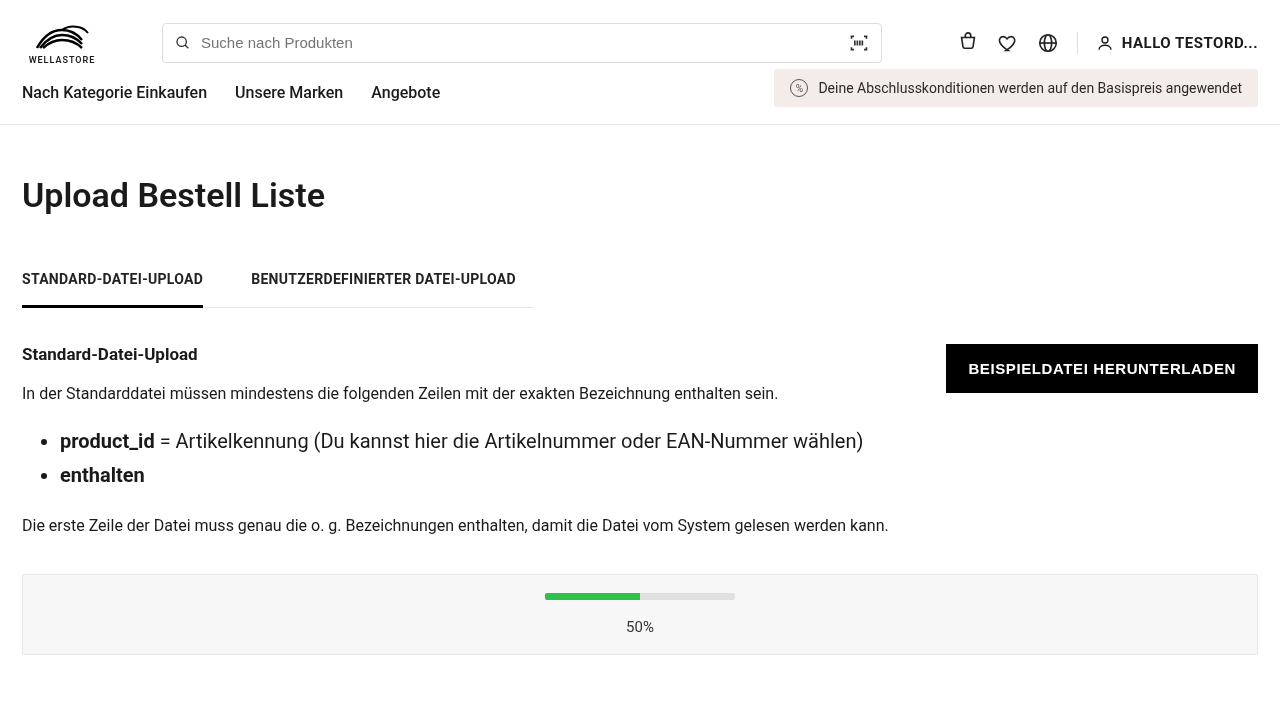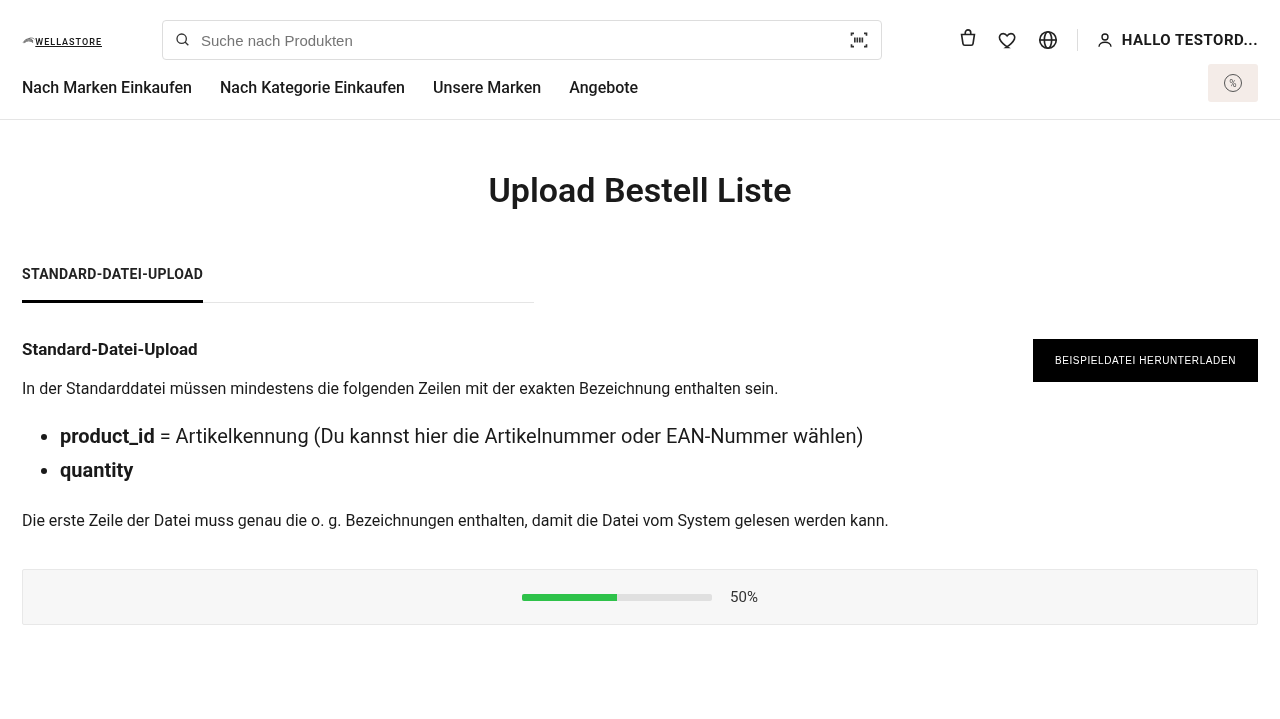--- a/index.html
+++ b/index.html
@@ -1,45 +1,45 @@
 <!DOCTYPE html>
 <html><head>
 <meta charset="utf-8">
 <style>
   * { margin: 0; padding: 0; box-sizing: border-box; }
   body { font-family: -apple-system, BlinkMacSystemFont, "Segoe UI", Roboto, Arial, sans-serif; color: #1a1a1a; background: #fff; }
   .header { display: flex; align-items: center; padding: 20px 22px 12px; gap: 20px; }
-  .logo { display: flex; flex-direction: row; align-items: center; width: 80px; text-decoration: underline; }
+  .logo { display: flex; flex-direction: column; align-items: center; width: 80px; }
   .logo-mark { width: 60px; height: 32px; }
   .logo-text { font-size: 9px; letter-spacing: 1px; font-weight: 600; margin-top: 3px; }
   .search-container { flex: 1; max-width: 720px; display: flex; align-items: center; border: 1px solid #ddd; border-radius: 4px; padding: 0 12px; height: 40px; margin-left: 40px; }
   .search-container input { flex: 1; border: none; outline: none; font-size: 15px; padding: 8px 10px; color: #444; }
   .search-icon { width: 16px; height: 16px; color: #333; }
   .barcode-icon { width: 20px; height: 20px; color: #333; }
   .header-right { display: flex; align-items: center; gap: 18px; margin-left: auto; }
   .icon-btn { width: 22px; height: 22px; color: #222; cursor: pointer; display:flex; align-items:center; justify-content:center; }
   .divider-v { width: 1px; height: 22px; background: #ddd; }
   .user-greet { display: flex; align-items: center; gap: 8px; font-weight: 700; font-size: 15px; letter-spacing: .5px; cursor: pointer; max-width: 200px; white-space: nowrap; overflow: hidden; }
   .nav-row { display: flex; align-items: center; padding: 0 22px 16px; border-bottom: 1px solid #e5e5e5; gap: 28px; position: relative; }
   .nav-link { font-size: 16px; font-weight: 500; color: #1a1a1a; cursor: pointer; padding: 6px 0; }
   .banner { position: absolute; right: 22px; top: -8px; background: #f4ece8; padding: 10px 16px; border-radius: 3px; display: flex; align-items: center; gap: 10px; font-size: 14px; color: #2a2a2a; }
   .banner-icon { width: 18px; height: 18px; border: 1.5px solid #555; border-radius: 50%; display: flex; align-items: center; justify-content: center; font-size: 10px; color: #555; }
   .main { padding: 50px 22px 40px; }
-  .page-title { font-size: 34px; font-weight: 600; margin-bottom: 50px; text-align: center; }
+  .page-title { font-size: 34px; font-weight: 600; margin-bottom: 50px; }
   .tabs { display: flex; gap: 48px; border-bottom: 1px solid #e5e5e5; width: 512px; margin-bottom: 36px; }
   .tab { font-size: 14px; font-weight: 700; letter-spacing: .3px; padding: 6px 0 18px; cursor: pointer; color: #222; }
   .tab.active { border-bottom: 3px solid #000; margin-bottom: -1px; }
   .content-row { display: flex; justify-content: space-between; align-items: flex-start; gap: 40px; }
   .content-text { max-width: 880px; }
   .section-head { font-weight: 700; font-size: 17px; margin-bottom: 6px; }
   .section-body { font-size: 16px; line-height: 1.6; margin-top: 17px; }
   .bullets { margin: 22px 0 26px 38px; }
   .bullets li { font-size: 20px; margin-bottom: 10px; }
-  .btn-dark { background: #000; color: #fff; font-weight: 400; letter-spacing: .6px; font-size: 10px; padding: 16px 22px; border: none; cursor: pointer; white-space: nowrap; }
-  .progress-card { margin-top: 36px; border: 1px solid #e8e8e8; background: #f7f7f7; padding: 18px 20px; display: flex; align-items: center; justify-content: center; gap: 18px; border-radius: 2px; }
+  .btn-dark { background: #000; color: #fff; font-weight: 700; letter-spacing: .6px; font-size: 15px; padding: 16px 22px; border: none; cursor: pointer; white-space: nowrap; }
+  .progress-card { margin-top: 36px; border: 1px solid #e8e8e8; background: #f7f7f7; padding: 18px 20px; display: flex; align-items: center; justify-content: center; gap: 18px; border-radius: 2px; flex-direction: column; }
   .progress-track { width: 190px; height: 7px; background: #e0e0e0; border-radius: 2px; overflow: hidden; }
   .progress-fill { height: 100%; background: #2ec24a; width: 50%; }
   .progress-label { font-size: 15px; color: #333; }
 </style>
 </head>
 <body>
 
 <header class="header">
   <div class="logo">
     <svg class="logo-mark" viewBox="0 0 60 32">
@@ -90,43 +90,44 @@
       <svg viewBox="0 0 24 24" width="18" height="18" fill="none" stroke="currentColor" stroke-width="1.8">
           <circle cx="12" cy="8" r="4"></circle>
           <path d="M4 21c0-4 4-6 8-6s8 2 8 6"></path>
         </svg>
       <span>HALLO TESTORD...</span>
     </div>
   </div>
 </header>
 
 <nav class="nav-row">
-  <span class="nav-link">Nach Marken Einkaufen</span>
   <span class="nav-link">Nach Kategorie Einkaufen</span>
   <span class="nav-link">Unsere Marken</span>
   <span class="nav-link">Angebote</span>
   <div class="banner">
     <span class="banner-icon">%</span>
+    <span>Deine Abschlusskonditionen werden auf den Basispreis angewendet</span>
   </div>
 </nav>
 
 <main class="main">
   <h1 class="page-title">Upload Bestell Liste</h1>
 
   <div class="tabs">
     <div class="tab active">STANDARD-DATEI-UPLOAD</div>
+    <div class="tab">BENUTZERDEFINIERTER DATEI-UPLOAD</div>
   </div>
 
   <div class="content-row">
     <div class="content-text">
       <div class="section-head">Standard-Datei-Upload</div>
       <div class="section-body">In der Standarddatei müssen mindestens die folgenden Zeilen mit der exakten Bezeichnung enthalten sein.</div>
       <ul class="bullets">
         <li><strong>product_id</strong><span> = Artikelkennung (Du kannst hier die Artikelnummer oder EAN-Nummer wählen)</span></li>
-        <li><strong>quantity</strong></li>
+        <li><strong>enthalten</strong></li>
       </ul>
       <div class="section-body">Die erste Zeile der Datei muss genau die o. g. Bezeichnungen enthalten, damit die Datei vom System gelesen werden kann.</div>
     </div>
     <button class="btn-dark">BEISPIELDATEI HERUNTERLADEN</button>
   </div>
 
   <div class="progress-card">
     <div class="progress-track">
       <div class="progress-fill" style="width:50%"></div>
     </div>

